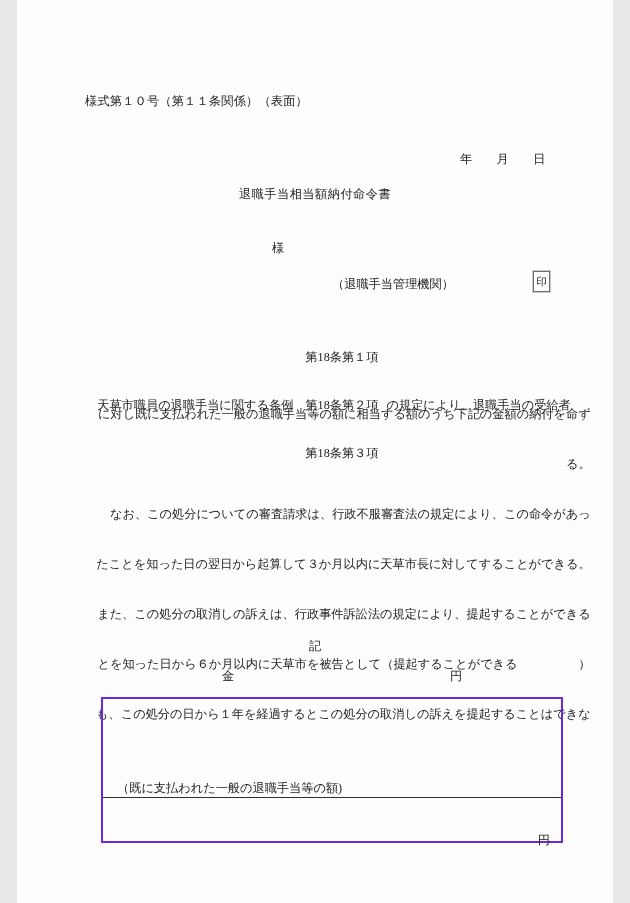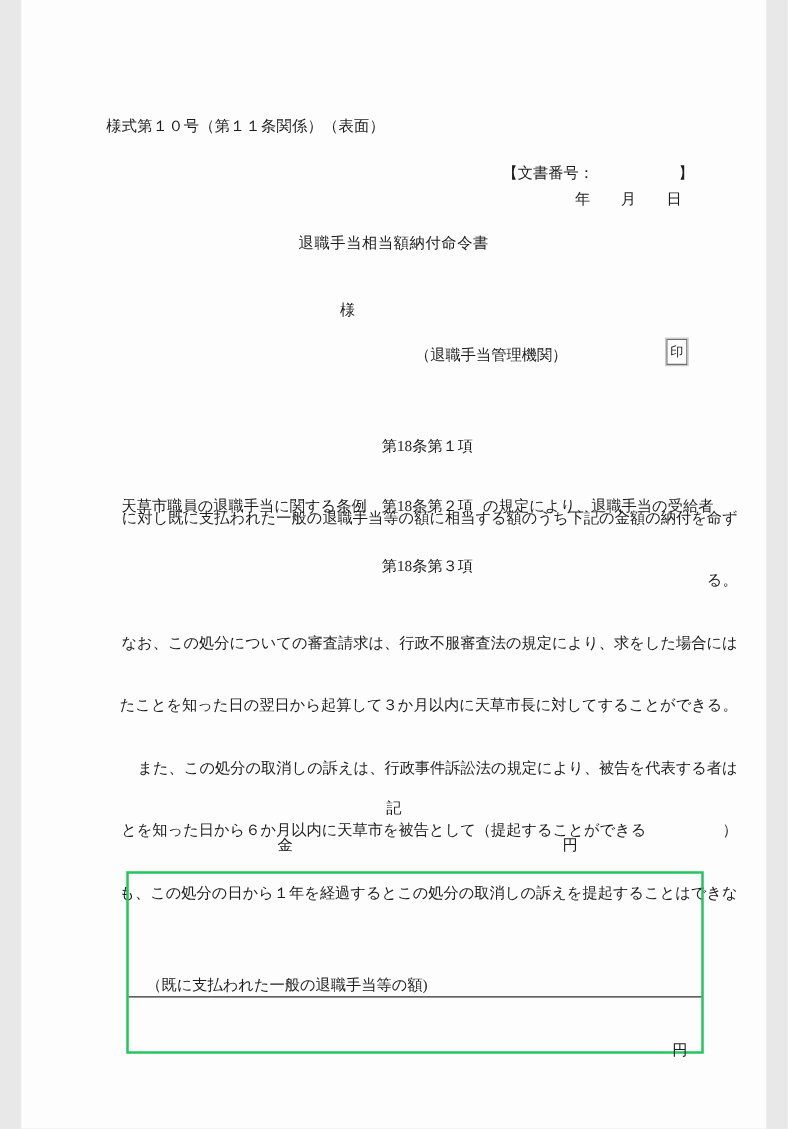--- a/index.html
+++ b/index.html
@@ -29,21 +29,21 @@
   .clause-line{left:68px;top:318px;display:flex;align-items:center;}
   .clause-stack{margin-left:12px;margin-right:8px;text-align:center;font-family:Liberation Serif, serif;}
   .clause-stack > div{line-height:18px;height:18px;}
   .body-lines{left:68px;top:374px;}
   .body-lines > div{height:20px;line-height:20px;text-align:right;}
   .ki-heading{left:0;top:638px;width:100%;text-align:center;}
   .amount-kin{left:205px;top:668px;}
   .amount-yen{left:433px;top:668px;}
   .pay-table{
     left:84px;top:697px;width:462px;height:146px;
-    border:2px solid #22c55e;box-sizing:border-box;
+    border:2px solid #6d28d9;box-sizing:border-box;
   }
   .t-row1{
     height:54px;box-sizing:border-box;
     border-bottom:1px solid #2f2f2f;
     padding:6px 11px 0 14px;
   }
   .t-row1-label{line-height:17px;white-space:pre;}
   .t-unit{text-align:right;margin-top:5px;line-height:16px;white-space:pre;}
   .t-row2{
     box-sizing:border-box;
@@ -53,24 +53,20 @@
   .t-clause{display:flex;align-items:center;white-space:pre;}
   .t-stack{margin-left:8px;margin-right:4px;text-align:center;}
 </style>
 </head>
 <body>
 
 <div class="page">
 
   <div class="abs form-label">様式第１０号（第１１条関係）（表面）</div>
 
-  <div class="abs doc-number">
-    <span>【文書番号：</span>
-    <span>】</span>
-  </div>
 
   <div class="abs date-line">年　　月　　日</div>
 
   <div class="abs doc-title">退職手当相当額納付命令書</div>
 
   <div class="abs recipient">様</div>
 
   <div class="abs issuer">（退職手当管理機関）</div>
 
   <div class="abs seal-box">印</div>
@@ -81,23 +77,23 @@
       <div>第18条第１項</div>
       <div>第18条第２項</div>
       <div>第18条第３項</div>
     </div>
     <span>の規定により、退職手当の受給者</span>
   </div>
 
   <div class="abs body-lines">
     <div>に対し既に支払われた一般の退職手当等の額に相当する額のうち下記の金額の納付を命ず</div>
     <div>る。</div>
-    <div>　なお、この処分についての審査請求は、行政不服審査法の規定により、求をした場合には</div>
+    <div>　なお、この処分についての審査請求は、行政不服審査法の規定により、この命令があっ</div>
     <div>たことを知った日の翌日から起算して３か月以内に天草市長に対してすることができる。</div>
-    <div>　また、この処分の取消しの訴えは、行政事件訴訟法の規定により、被告を代表する者は</div>
+    <div>　また、この処分の取消しの訴えは、行政事件訴訟法の規定により、提起することができる</div>
     <div>とを知った日から６か月以内に天草市を被告として（提起することができる　　　　　）</div>
     <div>も、この処分の日から１年を経過するとこの処分の取消しの訴えを提起することはできな</div>
     
     
     
   </div>
 
   <div class="abs ki-heading">記</div>
 
   <div class="abs amount-kin">金</div>

